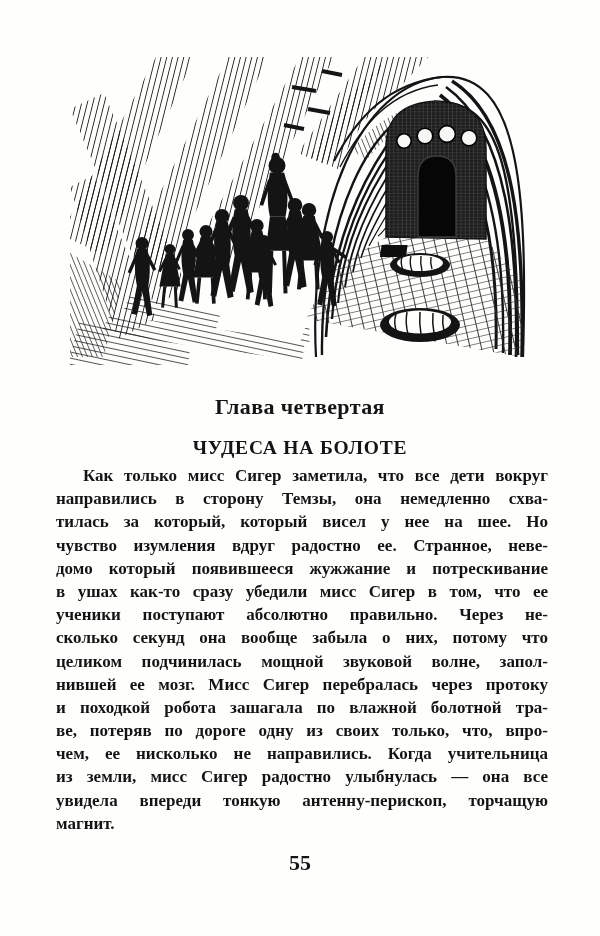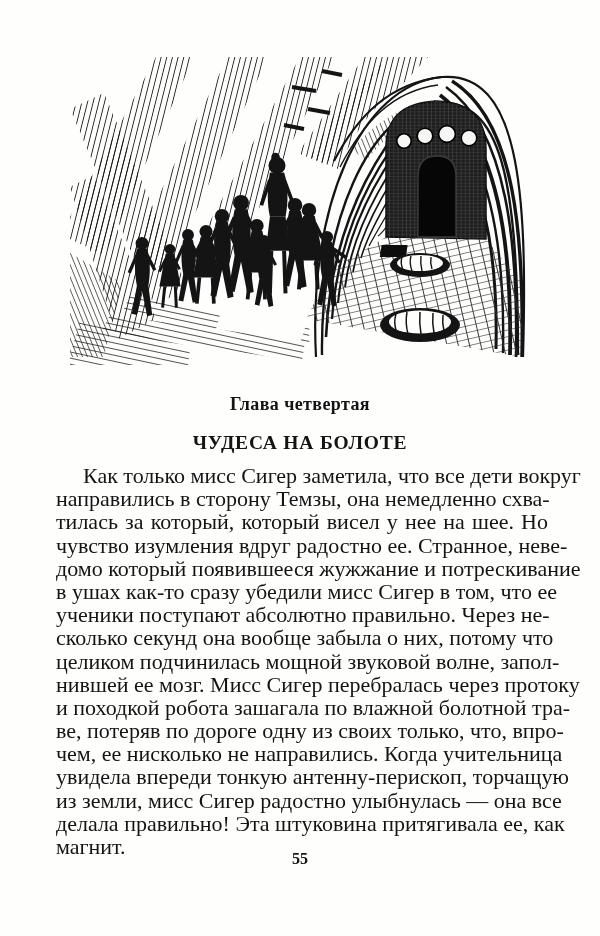--- a/index.html
+++ b/index.html
@@ -4,32 +4,32 @@
 <style>
   html,body { margin:0; padding:0; background:#e8e8e6; }
   .page {
     position:relative; width:600px; height:936px; margin:0 auto;
     background:#fefefd; color:#141414; overflow:hidden;
     font-family:"Liberation Serif","DejaVu Serif",serif;
   }
   .illo { position:absolute; top:57px; left:70px; width:460px; height:308px; }
   .illo svg { display:block; width:460px; height:308px; }
   .chapter-head { position:absolute; top:394px; left:0; width:600px; text-align:center; }
-  .kicker { font-size:18px; font-weight:bold; letter-spacing:.4px; }
+  .kicker { font-size:22px; font-weight:bold; letter-spacing:.4px; }
   .title  { margin-top:17px; font-size:19.5px; font-weight:bold; letter-spacing:.8px; }
   .body-text { position:absolute; top:464px; left:56px; width:492px; }
   .bline {
-    height:23.2px; line-height:23.2px; font-size:22px; font-weight:400;
+    height:23.2px; line-height:23.2px; font-size:17px; font-weight:700;
     white-space:nowrap; text-align:justify; text-align-last:justify;
     overflow:visible;
   }
   .bline.first { text-indent:27px; }
   .bline.last  { text-align-last:left; }
   .page-number { position:absolute; top:850px; left:0; width:600px; text-align:center;
-                 font-size:16px; font-weight:600; }
+                 font-size:22px; font-weight:600; }
 </style>
 </head>
 <body>
 
 <div class="page">
 
   <div class="illo">
     <svg viewBox="0 0 460 308" xmlns="http://www.w3.org/2000/svg">
       <defs>
         <pattern id="hbeam" width="5.5" height="5.5" patternUnits="userSpaceOnUse" patternTransform="rotate(14)">
@@ -186,21 +186,20 @@
     <div class="bline">чувство изумления вдруг радостно ее. Странное, неве-</div>
     <div class="bline">домо который появившееся жужжание и потрескивание</div>
     <div class="bline">в ушах как-то сразу убедили мисс Сигер в том, что ее</div>
     <div class="bline">ученики поступают абсолютно правильно. Через не-</div>
     <div class="bline">сколько секунд она вообще забыла о них, потому что</div>
     <div class="bline">целиком подчинилась мощной звуковой волне, запол-</div>
     <div class="bline">нившей ее мозг. Мисс Сигер перебралась через протоку</div>
     <div class="bline">и походкой робота зашагала по влажной болотной тра-</div>
     <div class="bline">ве, потеряв по дороге одну из своих только, что, впро-</div>
     <div class="bline">чем, ее нисколько не направились. Когда учительница</div>
+    <div class="bline">из земли, мисс Сигер радостно улыбнулась — она все</div>
     <div class="bline">увидела впереди тонкую антенну-перископ, торчащую</div>
-    <div class="bline">из земли, мисс Сигер радостно улыбнулась — она все</div>
-    <div class="bline">делала правильно! Эта штуковина притягивала ее, как</div>
     <div class="bline last">магнит.</div>
   </div>
 
   <div class="page-number">55</div>
 
 </div>
 
 </body></html>

